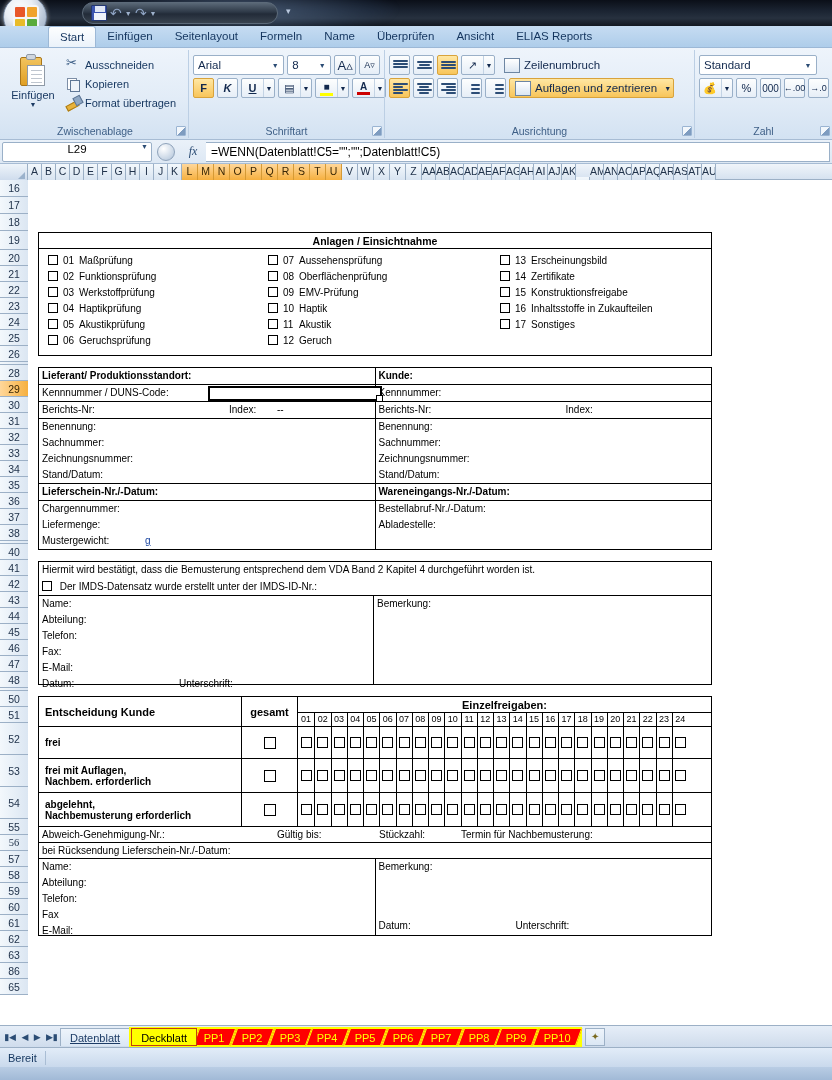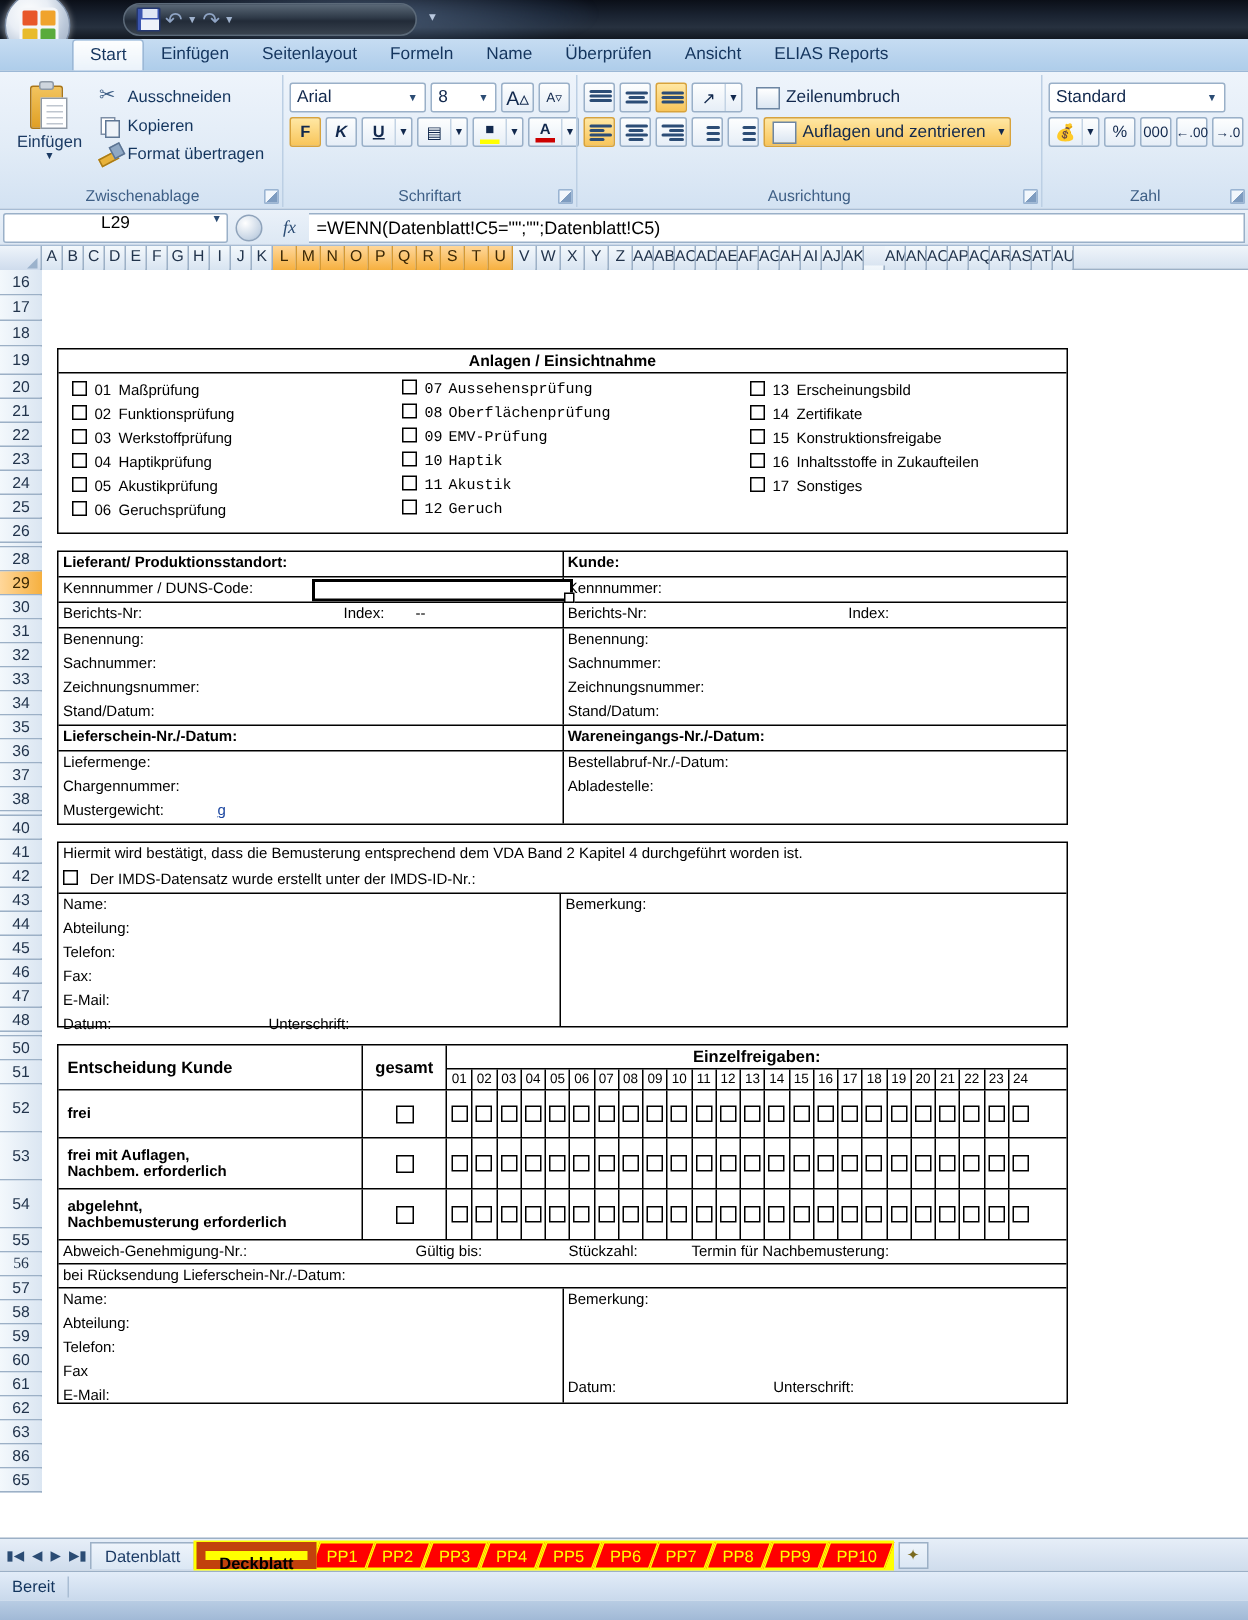--- a/index.html
+++ b/index.html
@@ -229,21 +229,21 @@
   .form{ position:absolute; left:9px; top:0; width:674px; font-size:10px; color:#000;
          font-family:"Liberation Sans", sans-serif; }
   .box{ border:1px solid #000; background:#fff; }
   .secttitle{ text-align:center; font-weight:bold; font-size:10.5px; padding:2px 0 1px; border-bottom:1px solid #000;}
   .cb{
     display:inline-block; width:10px; height:10px; border:1px solid #000; background:#fff;
     vertical-align:-1px; margin-right:5px;
   }
   .anl-cols{ display:flex; padding:4px 0 6px 0; }
   .anl-col{ flex:1; padding-left:9px; }
-  .anl-col.c2{ flex:0 0 232px;font-family:Liberation Mono, monospace; }
+  .anl-col.c2{ flex:0 0 232px; }
   .anl-col.c3{ flex:1; }
   .anl-item{ height:16px; line-height:16px; white-space:nowrap; }
   .anl-num{ display:inline-block; width:16px; }
 
   .twocol{ display:flex; }
   .twocol > div{ flex:1; }
   .twocol > div:first-child{ border-right:1px solid #000; }
   .rowline{ border-bottom:1px solid #000; }
   .cellpad{ padding:1px 0 1px 3px; height:16px; line-height:14px; white-space:nowrap; }
   .bold{ font-weight:bold; }
@@ -273,22 +273,22 @@
     display:flex; align-items:center; padding-left:2px;
   }
   .navbtns{ display:flex; gap:1px; align-items:center; width:58px; justify-content:space-around;
             color:#2b4c74; font-size:9px; }
   .navbtns span{ cursor:default; }
   .tab{
     height:18px; line-height:18px; padding:0 9px; font-size:11px;
     border:1px solid #9cb0c6; border-bottom:none; border-radius:0 0 0 0;
     margin-right:-1px; white-space:nowrap;
   }
-  .tab.plain{ background:linear-gradient(to bottom,#eef4fb,#dbe7f4); color:#1d3c66; }
-  .tab.active{ background:#ffff00; color:#000; font-weight:bold; border:6px solid #c2410c; position:relative; z-index:3;}
+  .tab.plain{ background:linear-gradient(to bottom,#eef4fb,#dbe7f4); color:#1d3c66;text-decoration:underline; }
+  .tab.active{ background:#ffff00; color:#000; font-weight:normal; border:1px solid #c2410c; position:relative; z-index:3;}
   .tab.pp{
     background:#ff0000; color:#ffff00; border:1px solid #ffff00;
     transform:skewX(-20deg); padding:0 7px; margin-right:1px;
   }
   .tab.pp span{ display:inline-block; transform:skewX(20deg); }
   .ppwrap{ background:#ffff00; display:flex; align-items:center; height:20px; padding:0 2px;}
   .newsheet{ width:20px; height:18px; margin-left:3px; border:1px solid #9cb0c6;
              background:linear-gradient(to bottom,#eef4fb,#dbe7f4); display:flex; align-items:center;
              justify-content:center; font-size:10px; color:#7a6a1f;}
   .statusbar{
@@ -699,22 +699,22 @@
               <div class="cellpad">Stand/Datum:</div>
             </div>
         </div>
         <div class="twocol rowline">
           <div class="cellpad bold">Lieferschein-Nr./-Datum:</div>
           <div class="cellpad bold">Wareneingangs-Nr./-Datum:</div>
         </div>
         <div class="twocol">
           <div>
             <div id="supdel">
+                <div class="cellpad">Chargennummer:</div>
                 <div class="cellpad">Liefermenge:</div>
-                <div class="cellpad">Chargennummer:</div>
               </div>
             <div class="cellpad inl">
               <span>Mustergewicht:</span>
               <span style="position:absolute;left:106px;color:#1b46a0;text-decoration:underline">g</span>
             </div>
           </div>
           <div id="cusdel">
               <div class="cellpad">Bestellabruf-Nr./-Datum:</div>
               <div class="cellpad">Abladestelle:</div>
             </div>

